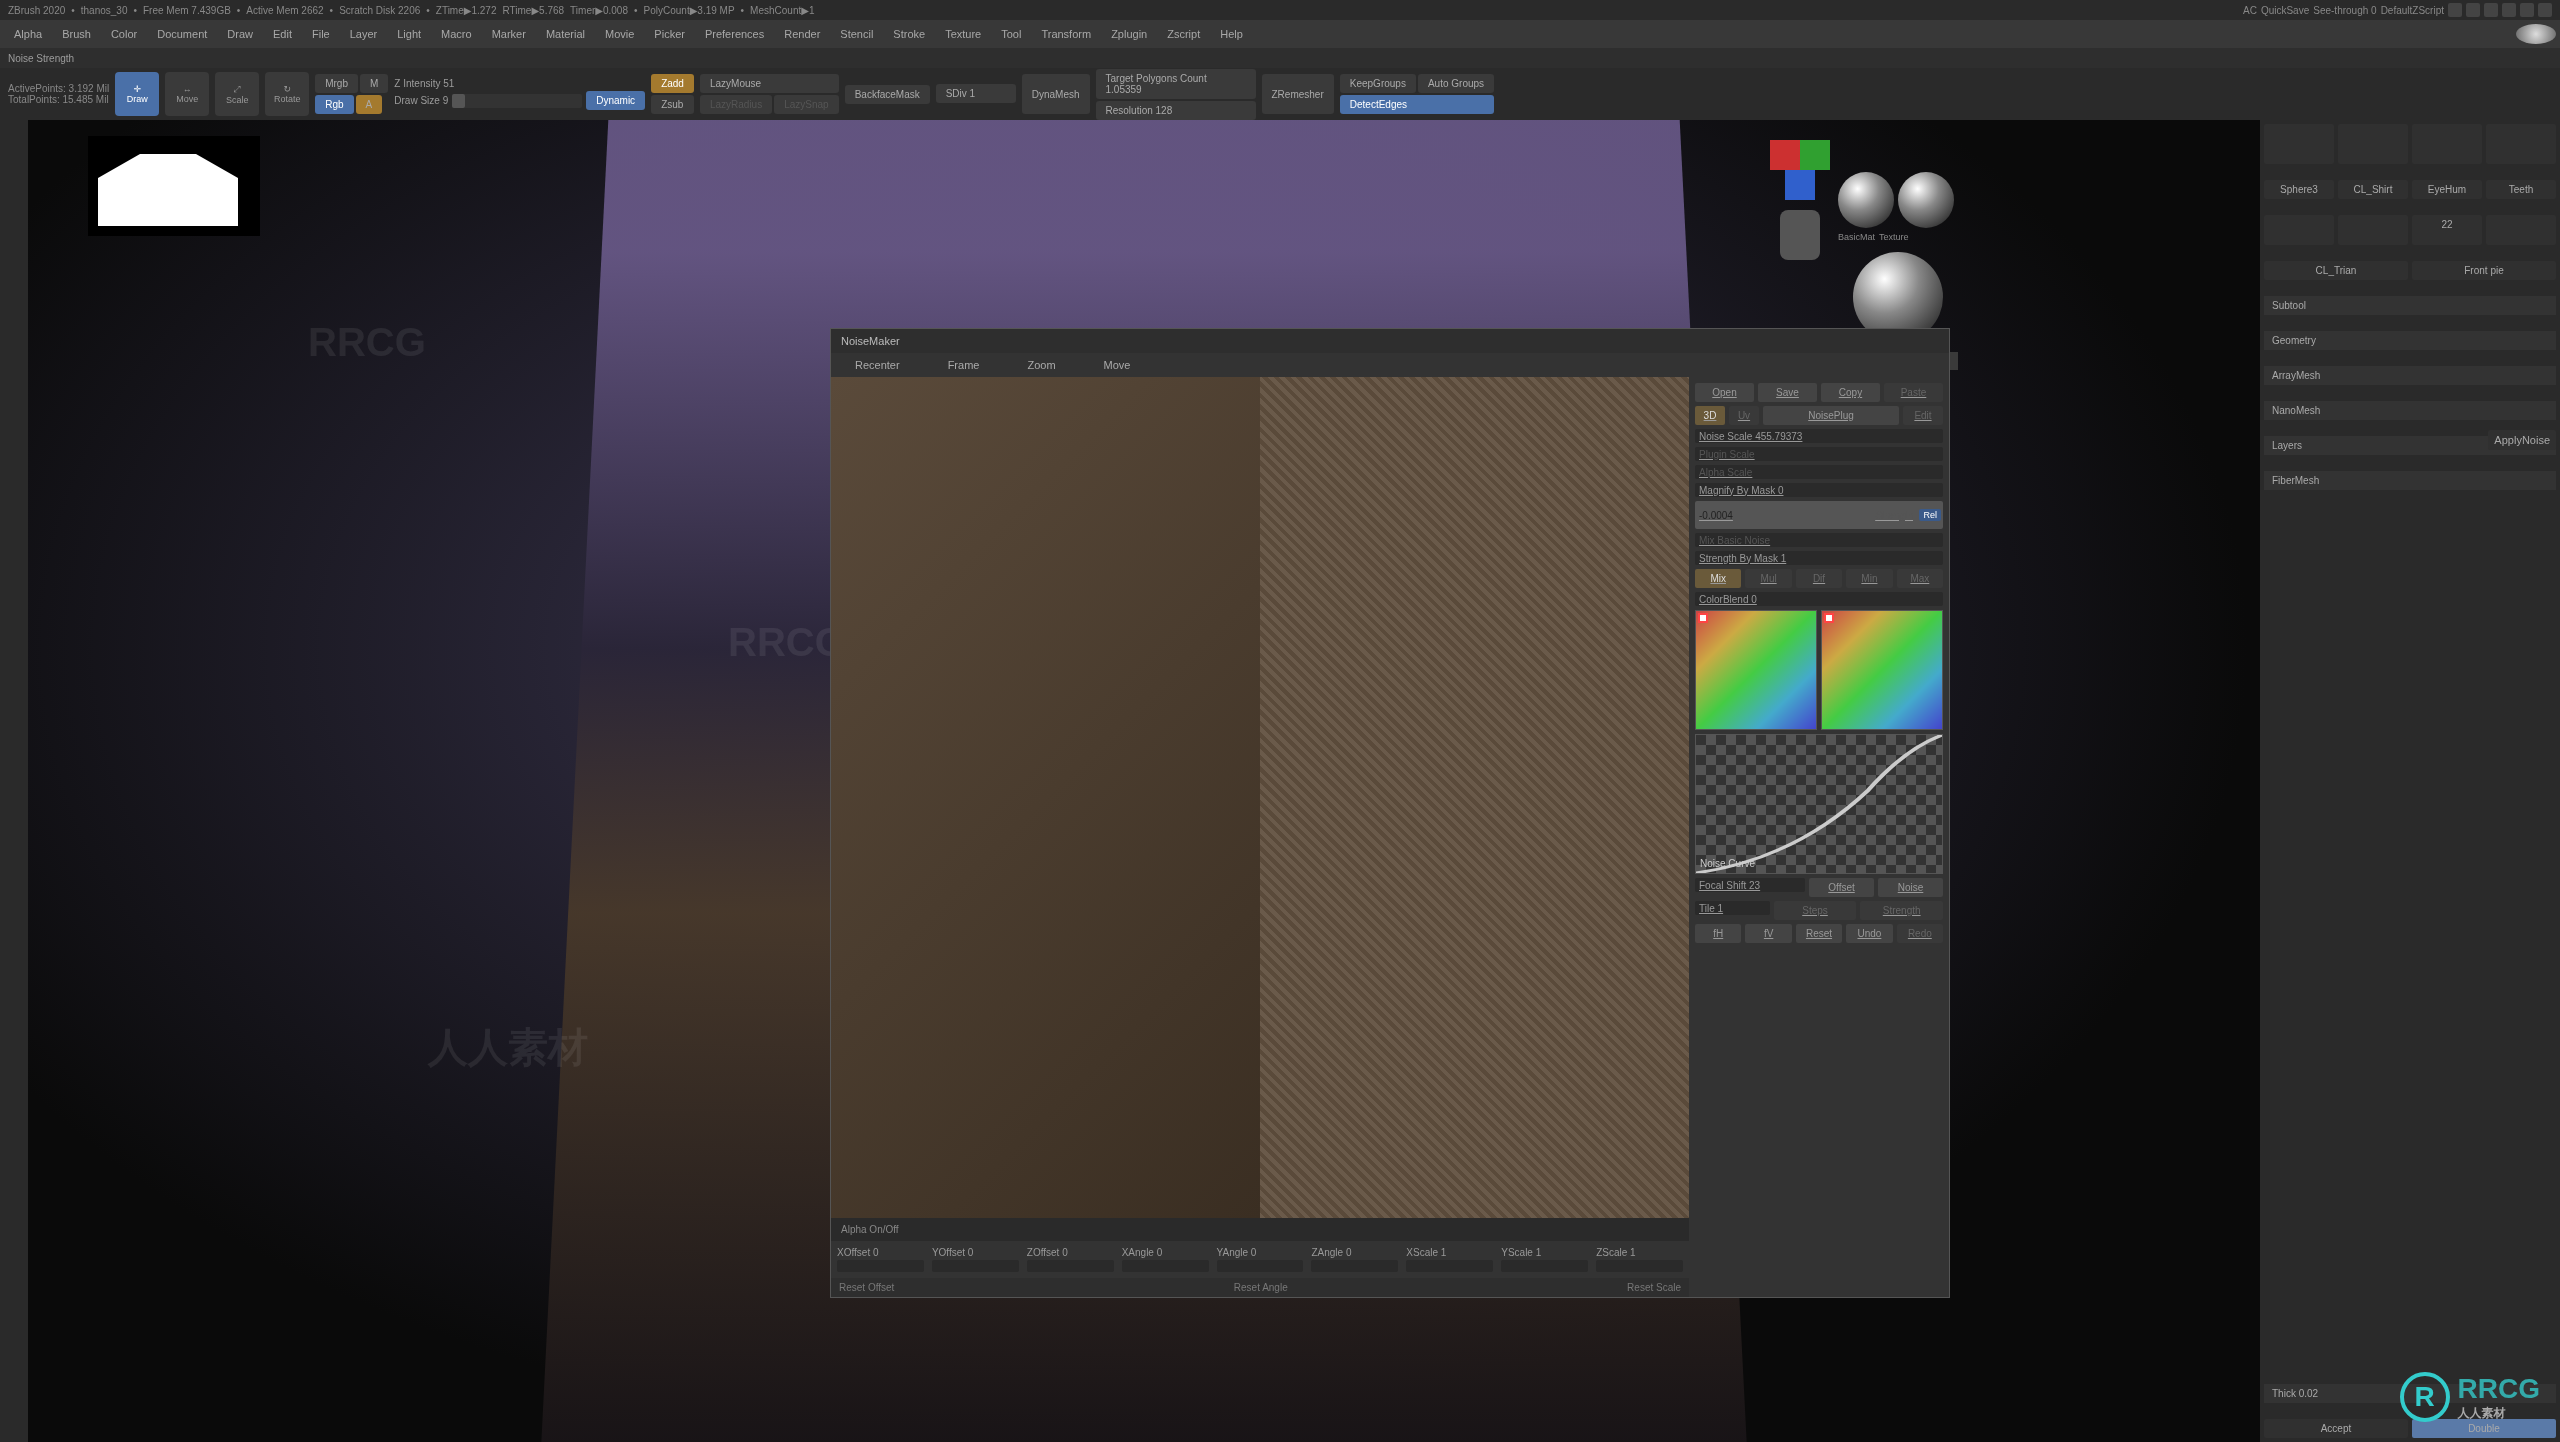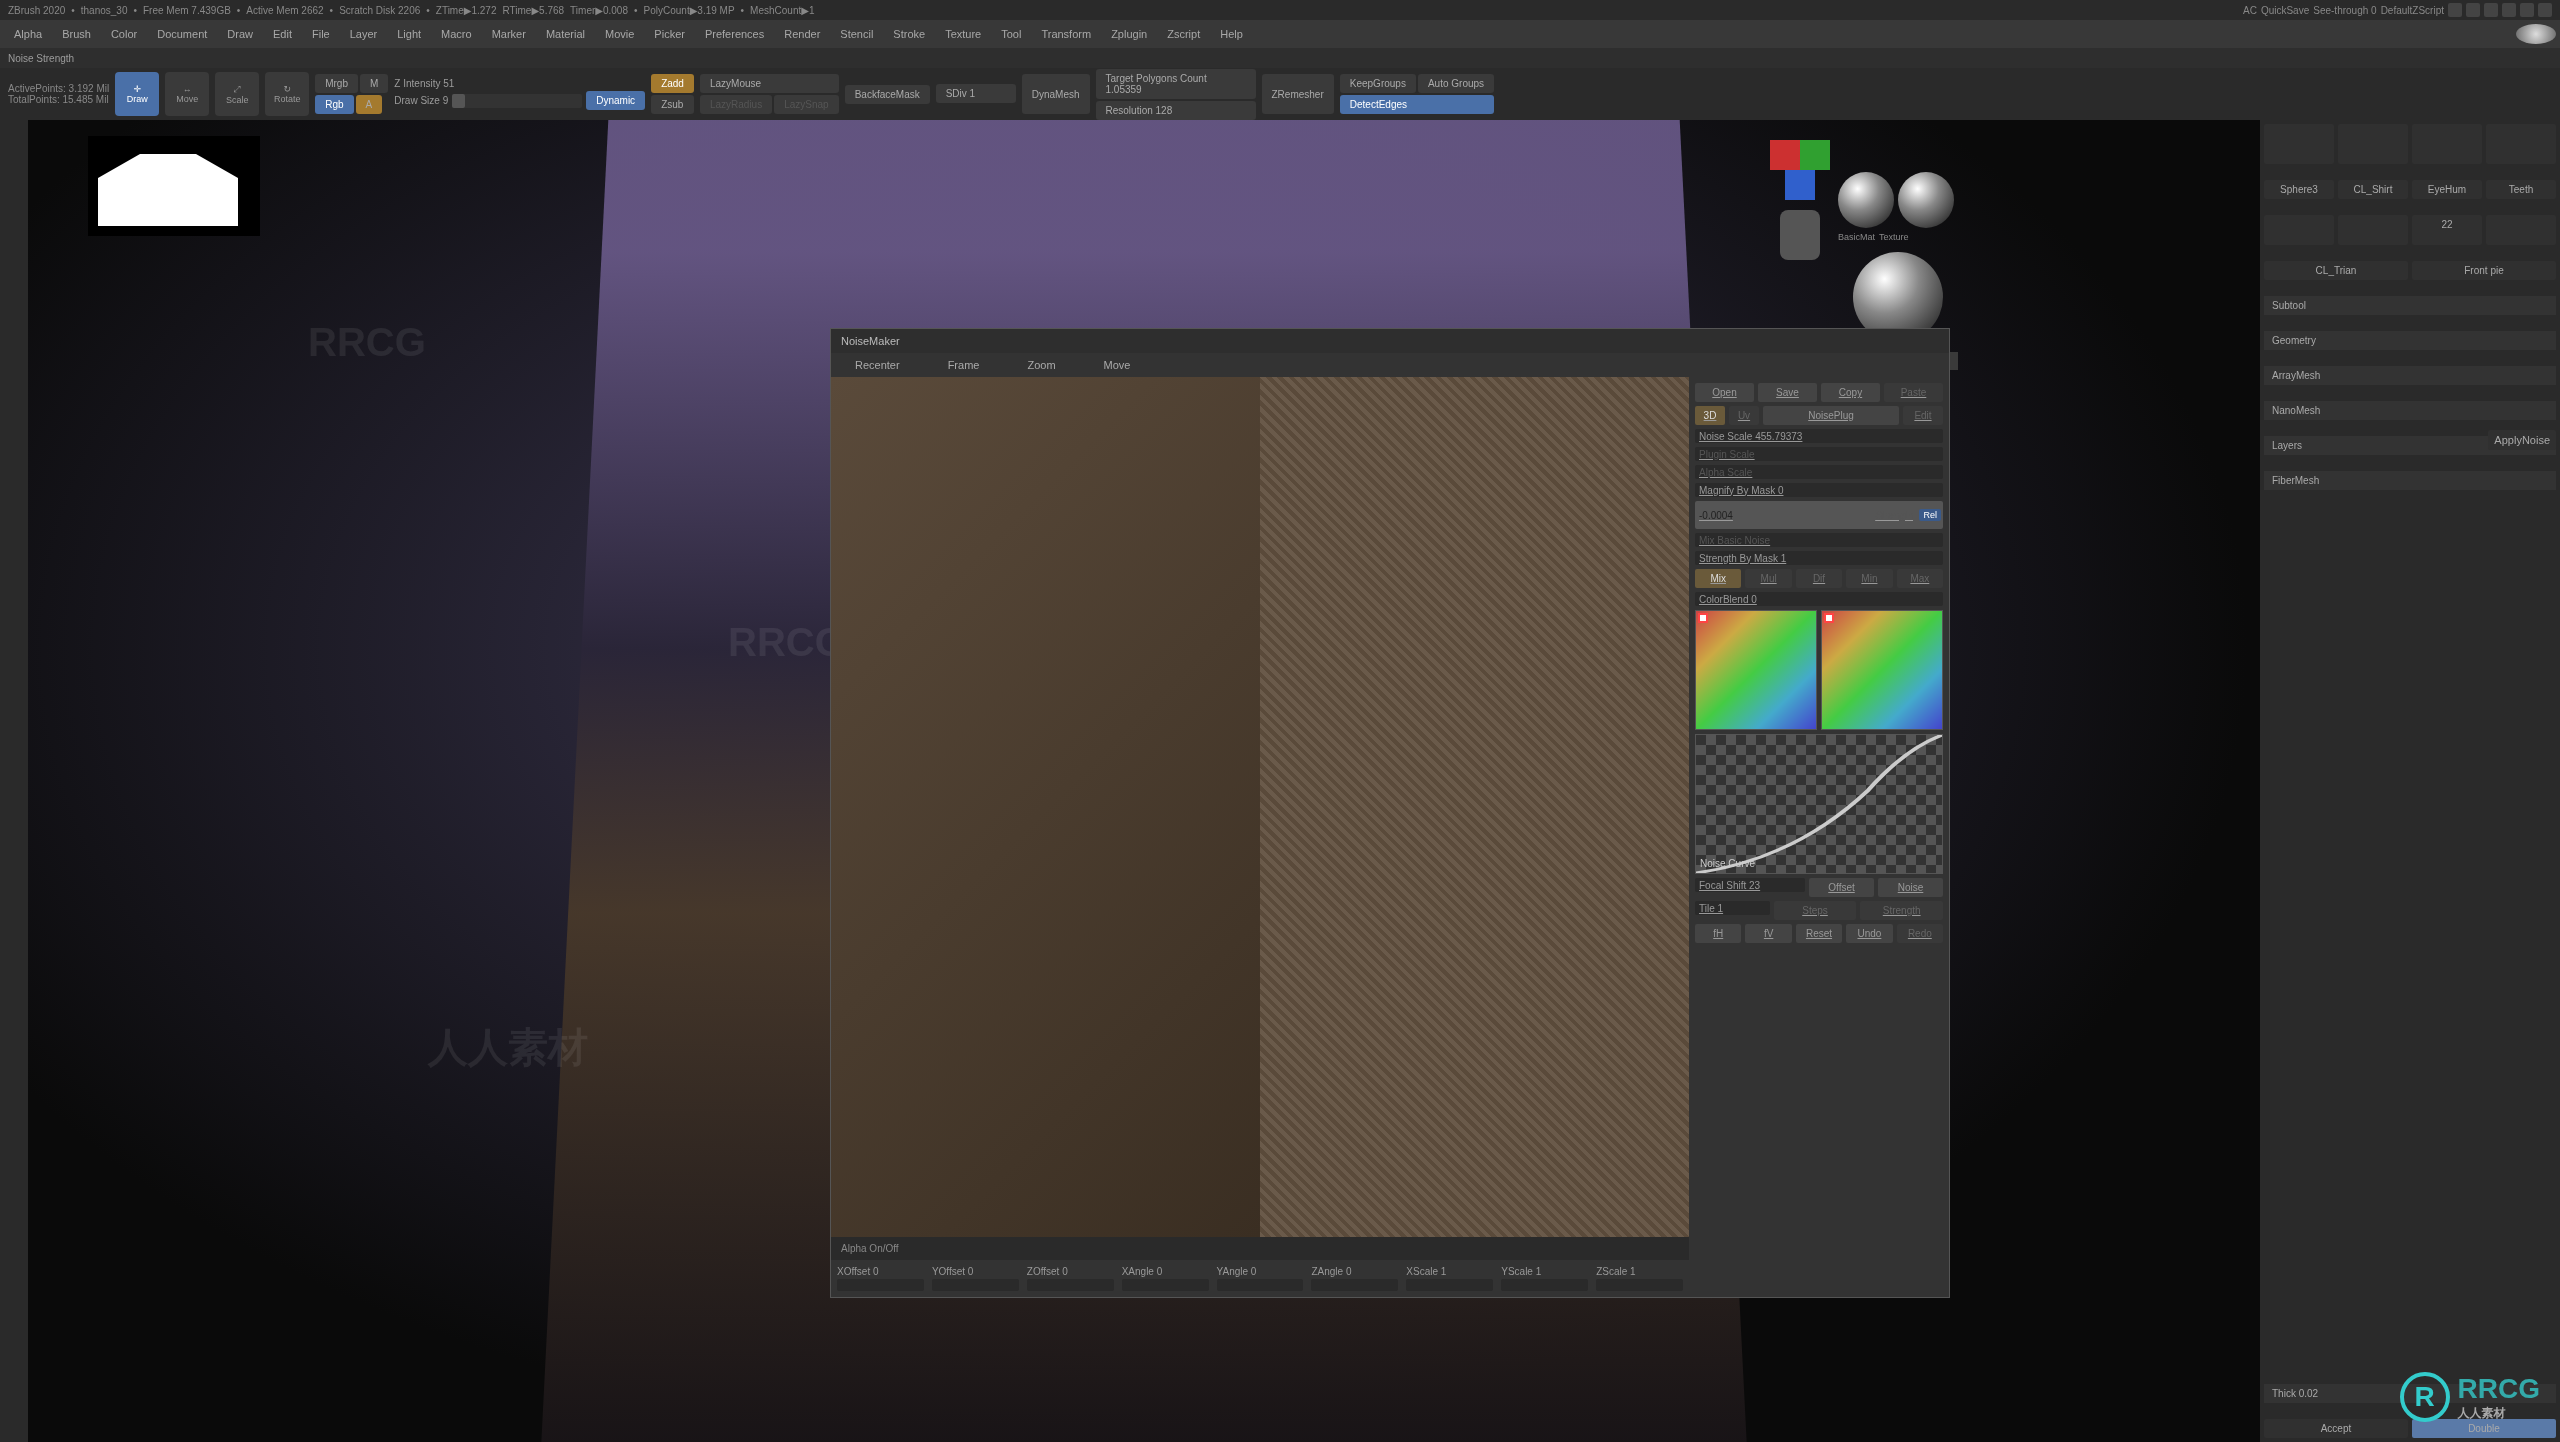--- a/index.html
+++ b/index.html
@@ -303,20 +303,27 @@
               </div>
             <div class="sl">
                 <span>YScale 1</span>
                 <div class="bar"></div>
               </div>
             <div class="sl">
                 <span>ZScale 1</span>
                 <div class="bar"></div>
               </div>
           </div>
+          <div class="nm-resets">
+            <span>Reset Offset</span>
+            <span style="flex:1"></span>
+            <span>Reset Angle</span>
+            <span style="flex:1"></span>
+            <span>Reset Scale</span>
+          </div>
         </div>
         <div class="nm-side">
           <div class="row">
             <div class="b">Open</div>
             <div class="b">Save</div>
             <div class="b">Copy</div>
             <div class="b dim">Paste</div>
           </div>
           <div class="row">
             <div class="b hl" style="flex:0 0 30px;">3D</div>

